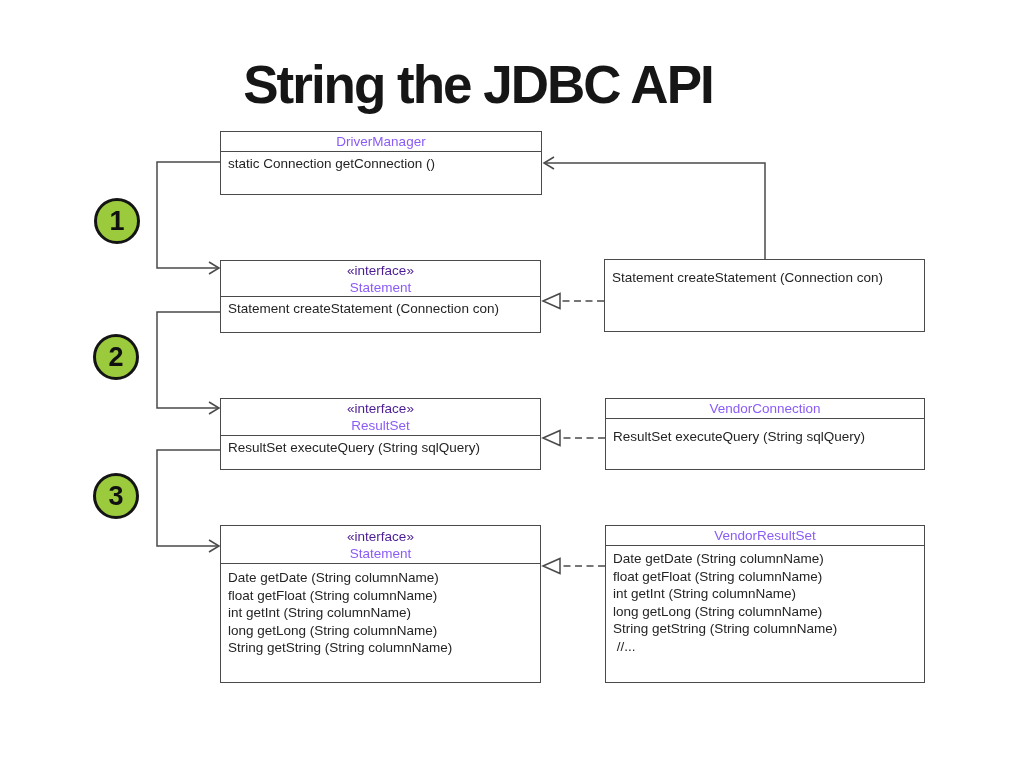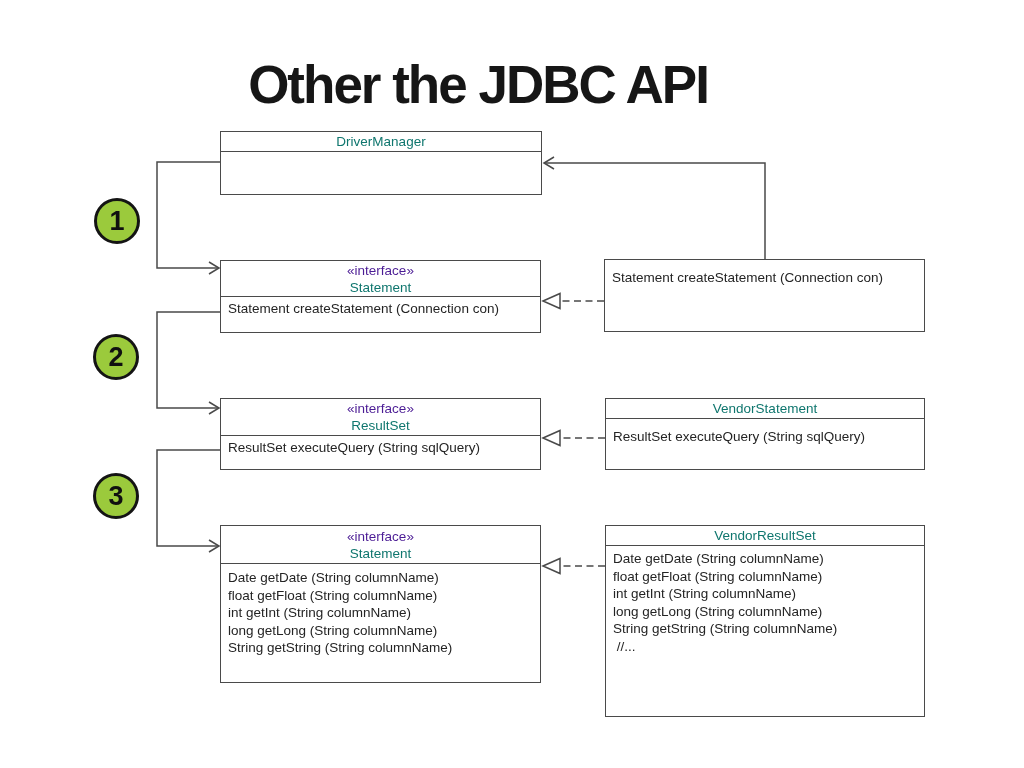--- a/index.html
+++ b/index.html
@@ -18,45 +18,48 @@
     position:absolute;box-sizing:border-box;
     background:#ffffff;border:1.5px solid #4a4a4a;
     color:#222222;
   }
   .uml-header{
     box-sizing:border-box;
     border-bottom:1.5px solid #4a4a4a;
     display:flex;flex-direction:column;justify-content:center;align-items:center;
     font-size:13.5px;line-height:17px;
   }
-  .uml-name{color:#0f766e;}
+  .uml-name{color:#8b5cf6;}
   .uml-stereotype{color:#4c1d95;}
   .uml-methods{
     padding:3px 6px 0 7px;
     font-size:13.5px;color:#242424;
   }
   .uml-methods.pad-lg{padding-top:9px;}
   .uml-method{white-space:pre;line-height:17.5px;}
   .step-circle{
     position:absolute;width:46px;height:46px;box-sizing:border-box;
     border-radius:50%;
     border:3px solid #141414;
     display:flex;align-items:center;justify-content:center;
     font-size:27px;font-weight:bold;color:#101010;
   }
   svg.connectors{position:absolute;left:0;top:0;pointer-events:none;}
 </style>
 </head>
 <body>
 
-<div class="slide-title">Other the JDBC API</div>
+<div class="slide-title">String the JDBC API</div>
 
 <div class="uml-box" style="left:220px;top:131px;width:322px;height:64px;">
   <div class="uml-header" style="height:20px;">
     <div class="uml-name">DriverManager</div>
+  </div>
+  <div class="uml-methods">
+    <div class="uml-method">static Connection getConnection ()</div>
   </div>
 </div>
 
 <div class="uml-box" style="left:220px;top:260px;width:321px;height:73px;">
   <div class="uml-header" style="height:36px;">
     <div class="uml-stereotype">«interface»</div>
     <div class="uml-name">Statement</div>
   </div>
   <div class="uml-methods">
     <div class="uml-method">Statement createStatement (Connection con)</div>
@@ -74,42 +77,42 @@
     <div class="uml-stereotype">«interface»</div>
     <div class="uml-name">ResultSet</div>
   </div>
   <div class="uml-methods">
     <div class="uml-method">ResultSet executeQuery (String sqlQuery)</div>
   </div>
 </div>
 
 <div class="uml-box" style="left:605px;top:398px;width:320px;height:72px;">
   <div class="uml-header" style="height:20px;">
-    <div class="uml-name">VendorStatement</div>
+    <div class="uml-name">VendorConnection</div>
   </div>
   <div class="uml-methods pad-lg">
     <div class="uml-method">ResultSet executeQuery (String sqlQuery)</div>
   </div>
 </div>
 
 <div class="uml-box" style="left:220px;top:525px;width:321px;height:158px;">
   <div class="uml-header" style="height:38px;">
     <div class="uml-stereotype">«interface»</div>
     <div class="uml-name">Statement</div>
   </div>
   <div class="uml-methods" style="padding-top:5px;">
     <div class="uml-method">Date getDate (String columnName)</div>
     <div class="uml-method">float getFloat (String columnName)</div>
     <div class="uml-method">int getInt (String columnName)</div>
     <div class="uml-method">long getLong (String columnName)</div>
     <div class="uml-method">String getString (String columnName)</div>
   </div>
 </div>
 
-<div class="uml-box" style="left:605px;top:525px;width:320px;height:192px;">
+<div class="uml-box" style="left:605px;top:525px;width:320px;height:158px;">
   <div class="uml-header" style="height:20px;">
     <div class="uml-name">VendorResultSet</div>
   </div>
   <div class="uml-methods" style="padding-top:4px;">
     <div class="uml-method">Date getDate (String columnName)</div>
     <div class="uml-method">float getFloat (String columnName)</div>
     <div class="uml-method">int getInt (String columnName)</div>
     <div class="uml-method">long getLong (String columnName)</div>
     <div class="uml-method">String getString (String columnName)</div>
     <div class="uml-method"> //...</div>

